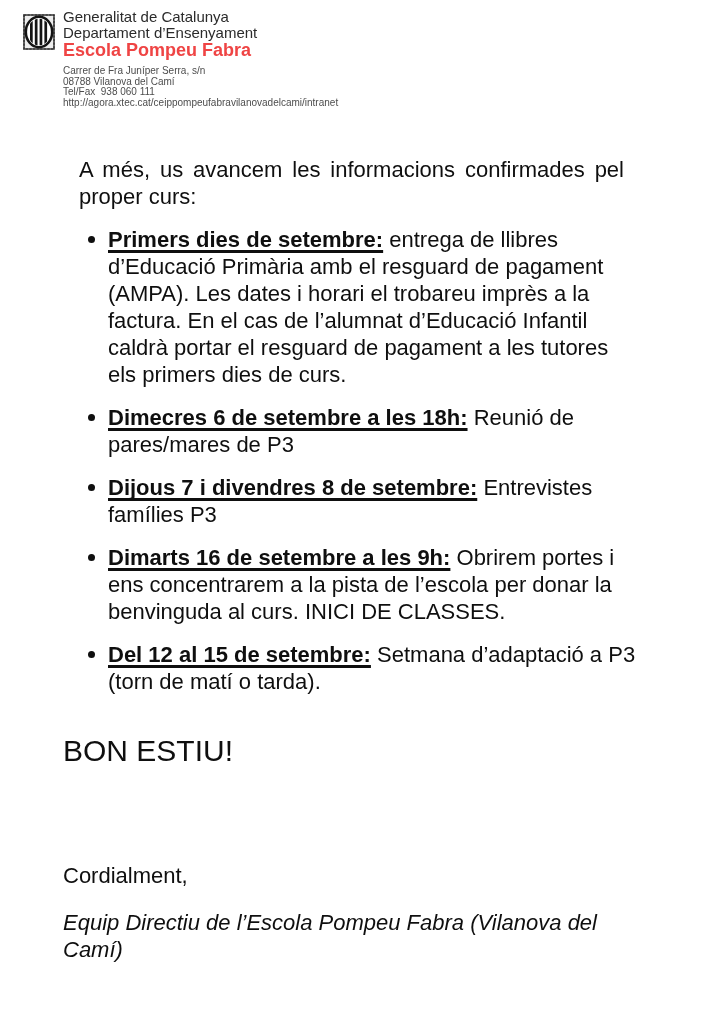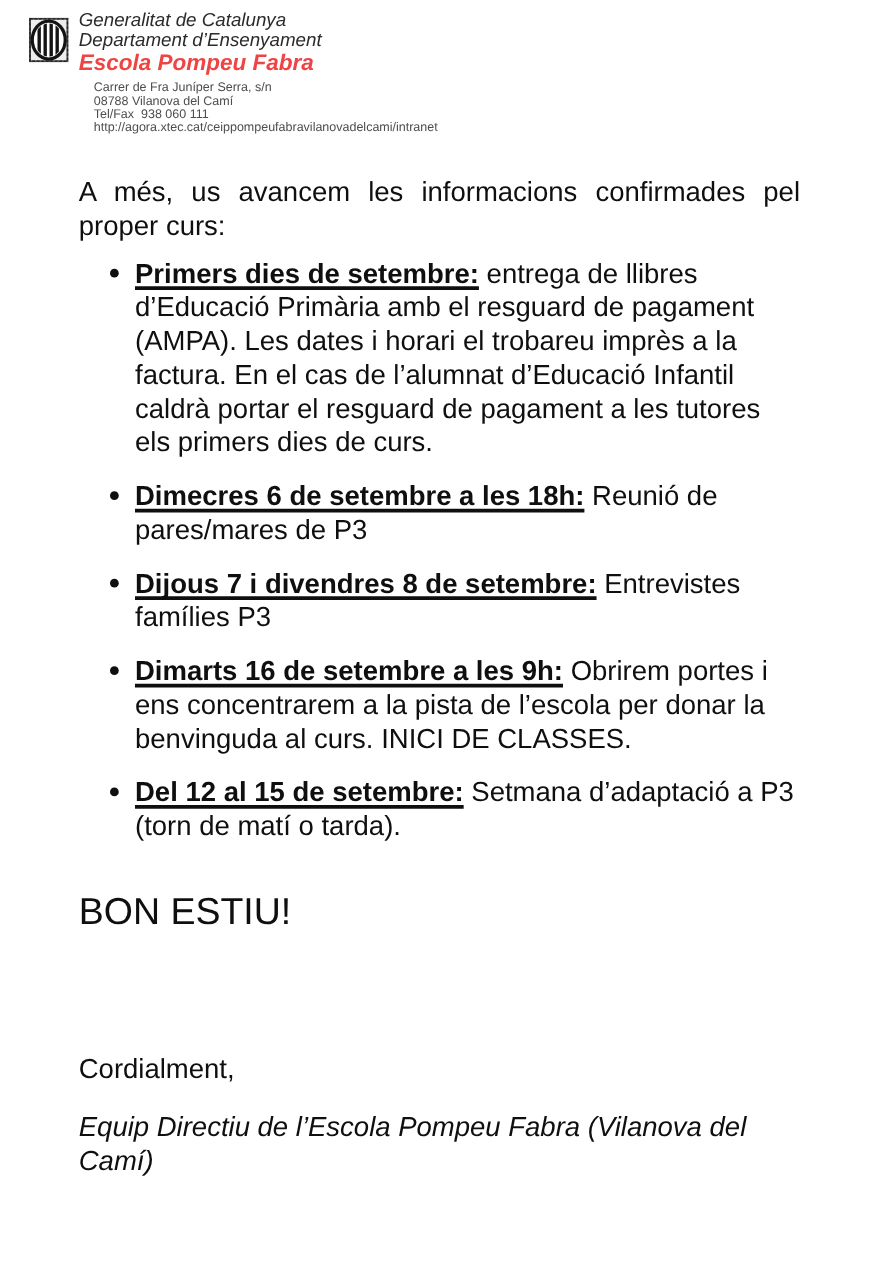--- a/index.html
+++ b/index.html
@@ -11,39 +11,39 @@
     color:#121212;
     font-family:"Liberation Sans","DejaVu Sans",sans-serif;
     overflow:hidden;
   }
 
   
   .logo {
     position:absolute; left:23px; top:14px;
     width:32px; height:36px;
   }
-  .org-block { position:absolute; left:63px; top:9px;font-style:italic; }
+  .org-block { position:absolute; left:63px; top:9px; }
   .org-line  { font-size:15px; line-height:16px; color:#2b2b2b; }
   .school-line { font-size:18px; line-height:19px; font-weight:bold; color:#ef4444; }
 
   .addr-block {
-    position:absolute; left:75px; top:66px;
+    position:absolute; left:63px; top:66px;
     font-size:10px; line-height:10.5px;
     color:#4d4d4d;
   }
   .addr-line { white-space:pre-wrap; }
 
   
   .content {
     position:absolute; left:63px; top:140px;
     width:577px;
     font-size:22px; line-height:27px;
     color:#0f0f0f;
   }
-  .intro { margin:0; text-align:justify; }
+  .intro { margin:16px; text-align:justify; }
 
   .events {
     margin:11px 0 0 0;
     padding:0 0 0 45px;
     list-style:none;
   }
   .events li { position:relative; margin:0 0 16px 0; }
   .events li:last-child { margin-bottom:0; }
   .events li::before {
     content:"";

